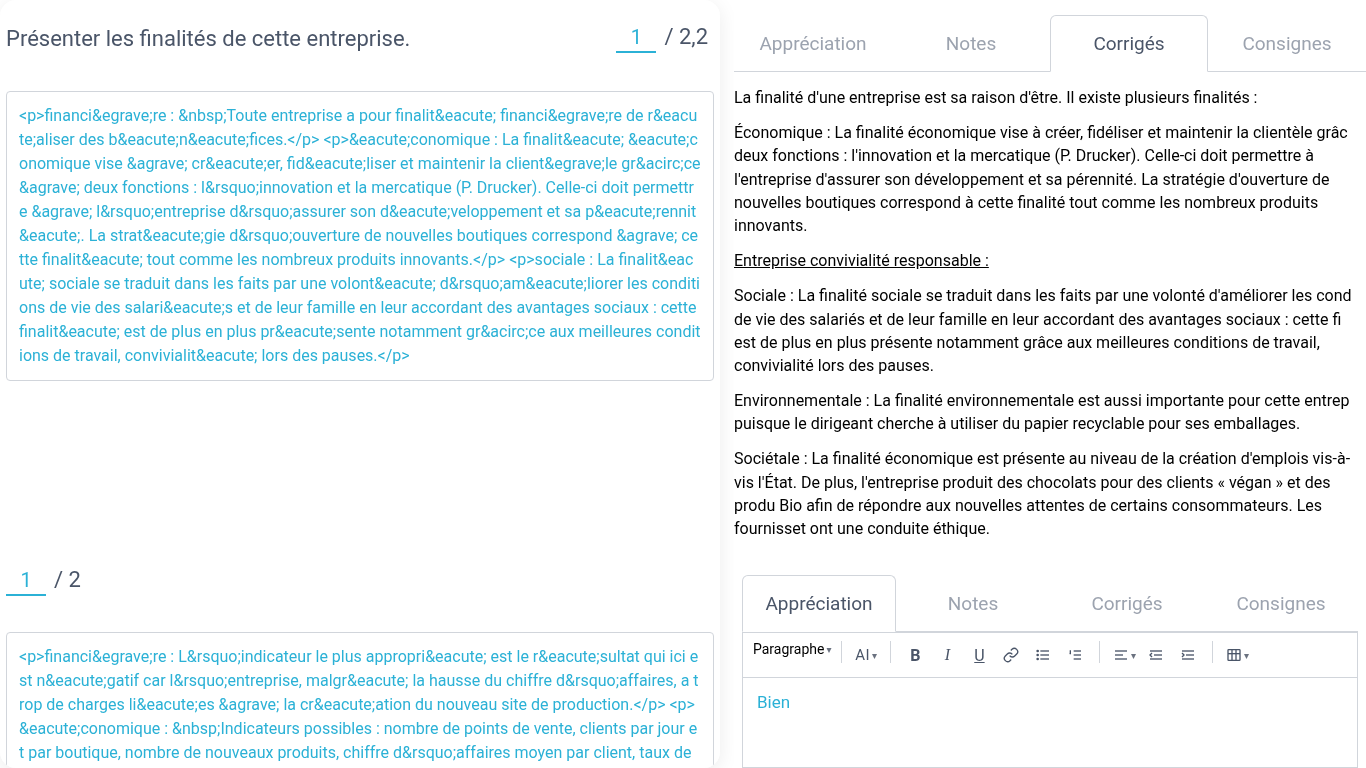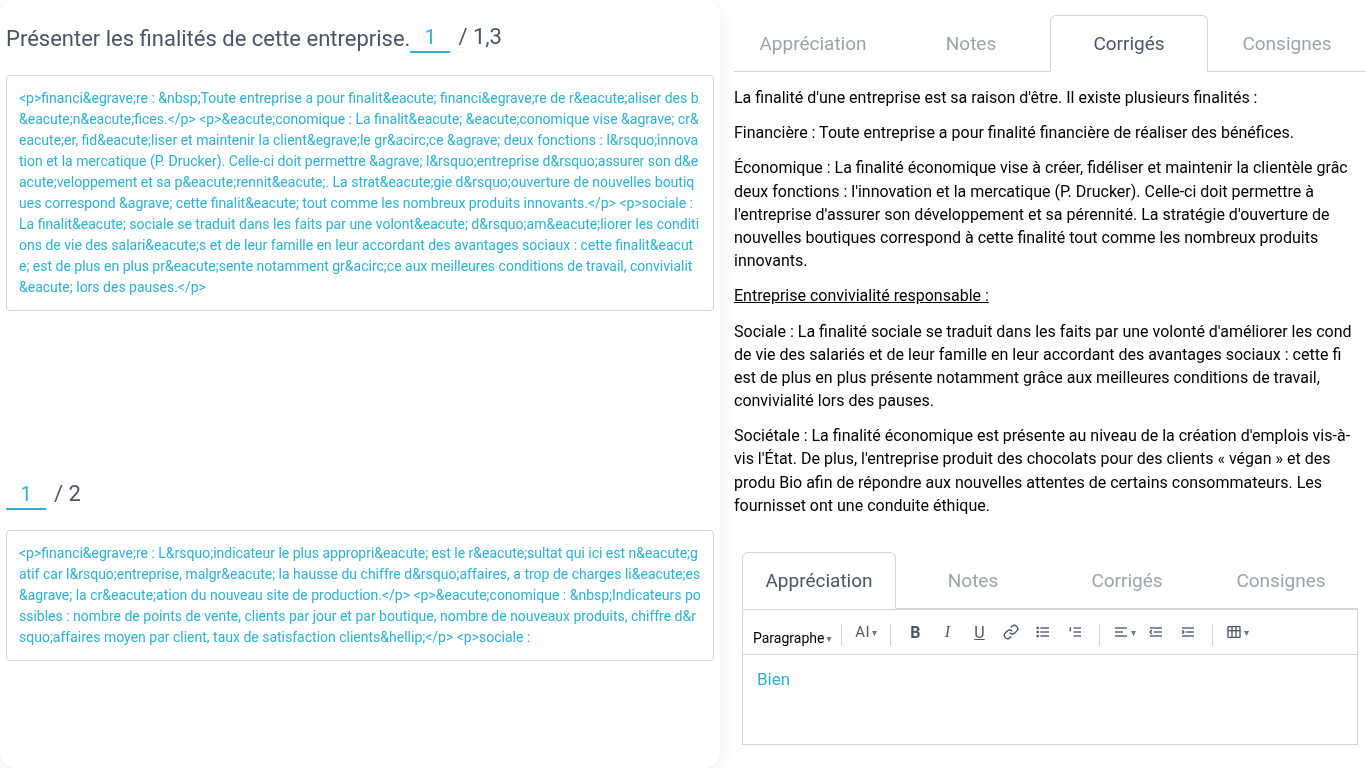--- a/index.html
+++ b/index.html
@@ -29,20 +29,21 @@
       display: flex;
       flex-direction: column;
       gap: 8px;
       margin-left: 14px;
     }
     .question-block {
       padding: 24px 0 0 0;
     }
     .question-header {
       display: flex;
+      justify-content: space-between;
       align-items: flex-start;
       padding: 0 8px 20px 2px;
     }
     .question-title {
       font-size: 22px;
       color: #4a5568;
       font-weight: 400;
       max-width: 520px;
       line-height: 1.4;
     }
@@ -61,22 +62,22 @@
       font-size: 20px;
       color: #2bb1d6;
       background: transparent;
       outline: none;
       padding-bottom: 2px;
     }
     .answer-box {
       border: 1px solid #d1d5db;
       border-radius: 4px;
       padding: 12px;
-      margin: 0 2px;
-      font-size: 14px;
+      margin: 16px 2px;
+      font-size: 16px;
       color: #2bb1d6;
       line-height: 1.5;
       word-break: break-all;
     }
     .tabs {
       display: flex;
       border-bottom: 1px solid #d1d5db;
     }
     .tab {
       flex: 1;
@@ -114,21 +115,21 @@
       padding: 14px 0 0 0;
     }
     .section-bottom {
       background: #fff;
       border-radius: 16px;
       padding: 10px 8px 0 8px;
       margin-top: 4px;
     }
     .editor-toolbar {
       display: flex;
-      align-items: flex-end;
+      align-items: flex-start;
       gap: 4px;
       padding: 8px 10px;
       border: 1px solid #d1d5db;
       border-top: 1px solid #d1d5db;
       border-radius: 0;
       font-size: 14px;
     }
     .toolbar-divider {
       width: 1px;
       height: 22px;
@@ -169,21 +170,21 @@
   </style>
 </head>
 <body>
 
 <div class="left-panel">
   <div class="question-block">
     <div class="question-header">
       <div class="question-title">Présenter les finalités de cette entreprise.</div>
       <div class="score-box">
         <input class="score-input" value="1" style="">
-        <span>/ 1,3</span>
+        <span>/ 2,2</span>
       </div>
     </div>
     <div class="answer-box">&lt;p&gt;financi&amp;egrave;re : &amp;nbsp;Toute entreprise a pour finalit&amp;eacute; financi&amp;egrave;re de r&amp;eacute;aliser des b&amp;eacute;n&amp;eacute;fices.&lt;/p&gt; &lt;p&gt;&amp;eacute;conomique : La finalit&amp;eacute; &amp;eacute;conomique vise &amp;agrave; cr&amp;eacute;er, fid&amp;eacute;liser et maintenir la client&amp;egrave;le gr&amp;acirc;ce &amp;agrave; deux fonctions : l&amp;rsquo;innovation et la mercatique (P. Drucker). Celle-ci doit permettre &amp;agrave; l&amp;rsquo;entreprise d&amp;rsquo;assurer son d&amp;eacute;veloppement et sa p&amp;eacute;rennit&amp;eacute;. La strat&amp;eacute;gie d&amp;rsquo;ouverture de nouvelles boutiques correspond &amp;agrave; cette finalit&amp;eacute; tout comme les nombreux produits innovants.&lt;/p&gt; &lt;p&gt;sociale : La finalit&amp;eacute; sociale se traduit dans les faits par une volont&amp;eacute; d&amp;rsquo;am&amp;eacute;liorer les conditions de vie des salari&amp;eacute;s et de leur famille en leur accordant des avantages sociaux : cette finalit&amp;eacute; est de plus en plus pr&amp;eacute;sente notamment gr&amp;acirc;ce aux meilleures conditions de travail, convivialit&amp;eacute; lors des pauses.&lt;/p&gt;</div>
   </div>
 
   <div class="question-block" style="padding-top:170px;">
     <div class="question-header">
       <div class="score-box">
         <input class="score-input" value="1" style="">
         <span>/ 2</span>
@@ -197,24 +198,24 @@
 
   <div class="section-top">
     <div class="tabs">
       <div class="tab">Appréciation</div>
       <div class="tab">Notes</div>
       <div class="tab active">Corrigés</div>
       <div class="tab">Consignes</div>
     </div>
     <div class="content-area">
       <p>La finalité d'une entreprise est sa raison d'être. Il existe plusieurs finalités :</p>
-      <p>Financière : Toute entreprise a pour finalité financière de réaliser des bénéfices.</p>
       <p>Économique : La finalité économique vise à créer, fidéliser et maintenir la clientèle grâc deux fonctions : l'innovation et la mercatique (P. Drucker). Celle-ci doit permettre à l'entreprise d'assurer son développement et sa pérennité. La stratégie d'ouverture de nouvelles boutiques correspond à cette finalité tout comme les nombreux produits innovants.</p>
       <p class="underline">Entreprise convivialité responsable :</p>
       <p>Sociale : La finalité sociale se traduit dans les faits par une volonté d'améliorer les cond de vie des salariés et de leur famille en leur accordant des avantages sociaux : cette fi est de plus en plus présente notamment grâce aux meilleures conditions de travail, convivialité lors des pauses.</p>
+      <p>Environnementale : La finalité environnementale est aussi importante pour cette entrep puisque le dirigeant cherche à utiliser du papier recyclable pour ses emballages.</p>
       <p>Sociétale : La finalité économique est présente au niveau de la création d'emplois vis-à-vis l'État. De plus, l'entreprise produit des chocolats pour des clients « végan » et des produ Bio afin de répondre aux nouvelles attentes de certains consommateurs. Les fournisset ont une conduite éthique.</p>
     </div>
   </div>
 
   <div class="section-bottom">
     <div class="tabs">
       <div class="tab active">Appréciation</div>
       <div class="tab">Notes</div>
       <div class="tab">Corrigés</div>
       <div class="tab">Consignes</div>

